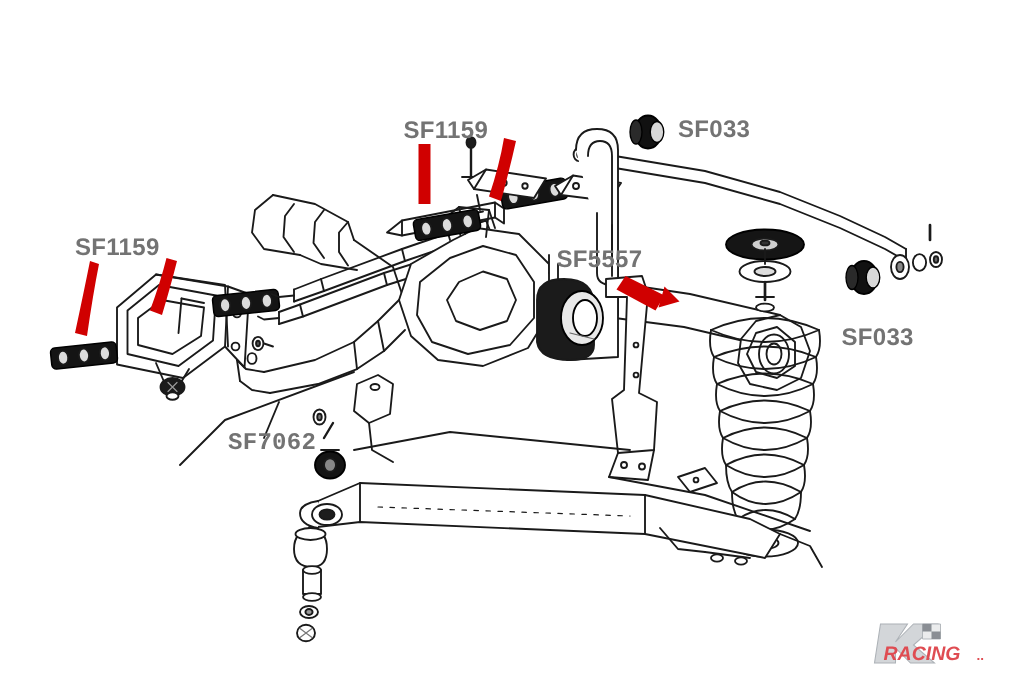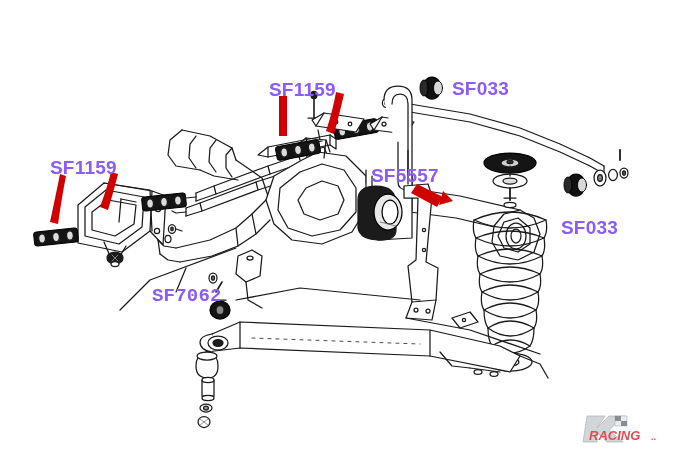--- a/index.html
+++ b/index.html
@@ -1,20 +1,20 @@
 <!DOCTYPE html>
 <html><head>
 <meta charset="utf-8">
 <style>
   html,body{margin:0;padding:0;background:#ffffff;}
   body{width:675px;height:450px;overflow:hidden;font-family:"Liberation Sans",sans-serif;}
   #stage{position:relative;width:675px;height:450px;background:#ffffff;}
   #art{position:absolute;left:0;top:0;width:675px;height:450px;}
-  .label{position:absolute;color:#8b5cf6;font-family:"Liberation Sans",sans-serif;
-         font-weight:bold;font-size:19px;letter-spacing:.2px;white-space:nowrap;line-height:1;}
+  .label{position:absolute;color:#737373;font-family:"Liberation Sans",sans-serif;
+         font-weight:bold;font-size:16px;letter-spacing:.2px;white-space:nowrap;line-height:1;}
   .wm{position:absolute;right:4px;bottom:4px;width:92px;height:34px;opacity:.88;}
 </style>
 </head>
 <body>
 
 <div id="stage">
 
   <svg id="art" viewBox="0 0 675 450">
     <defs>
       <g id="bushBlk">

